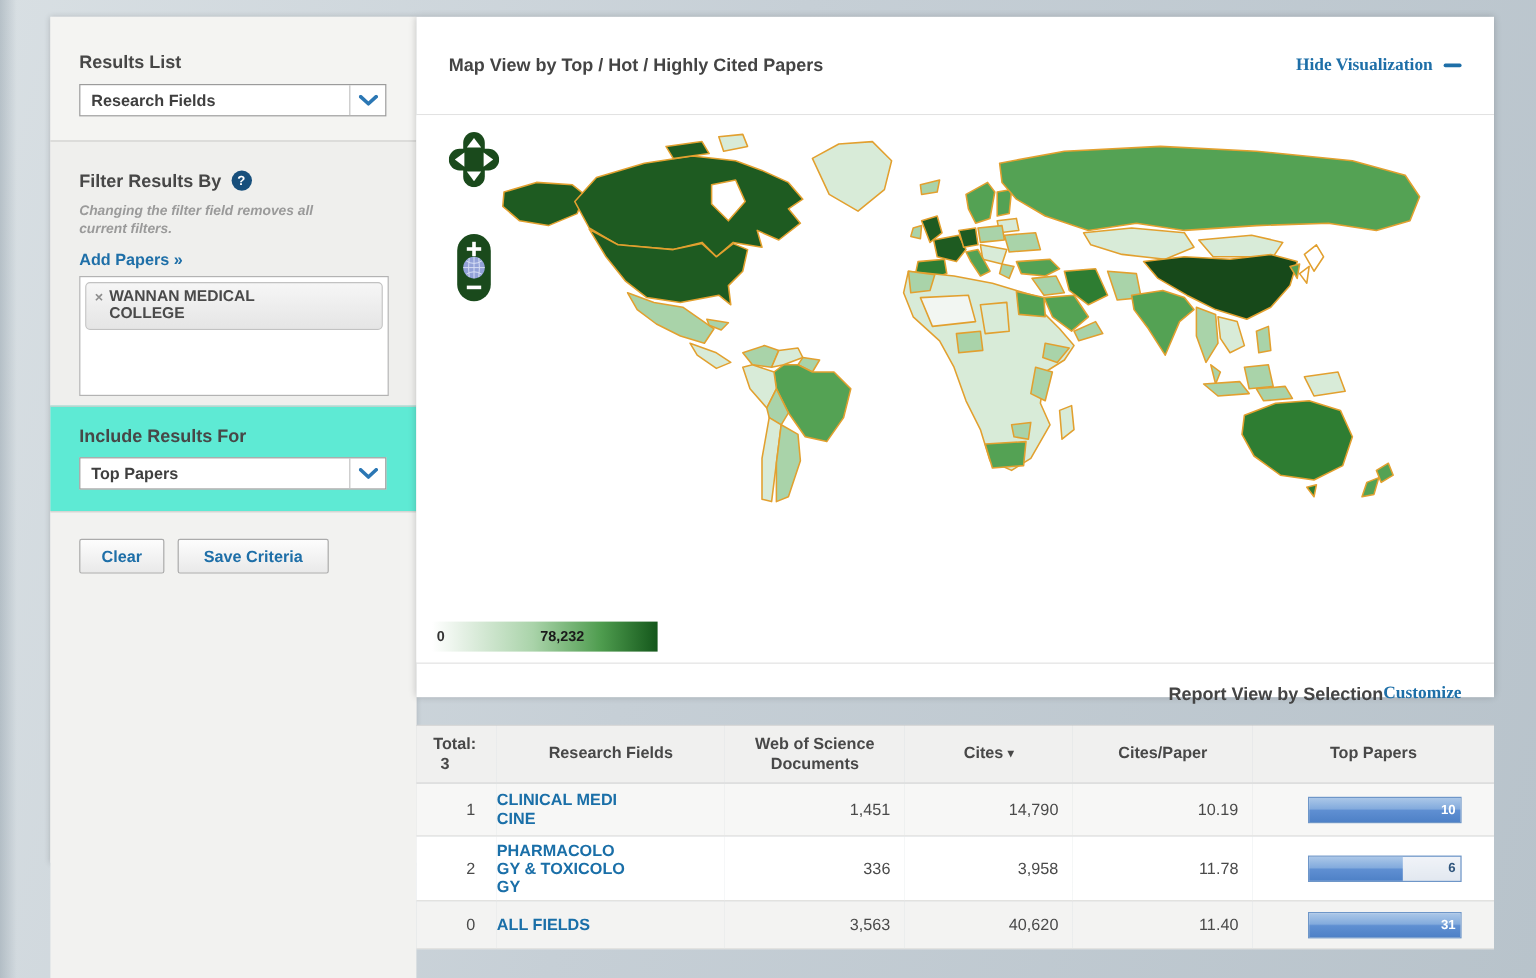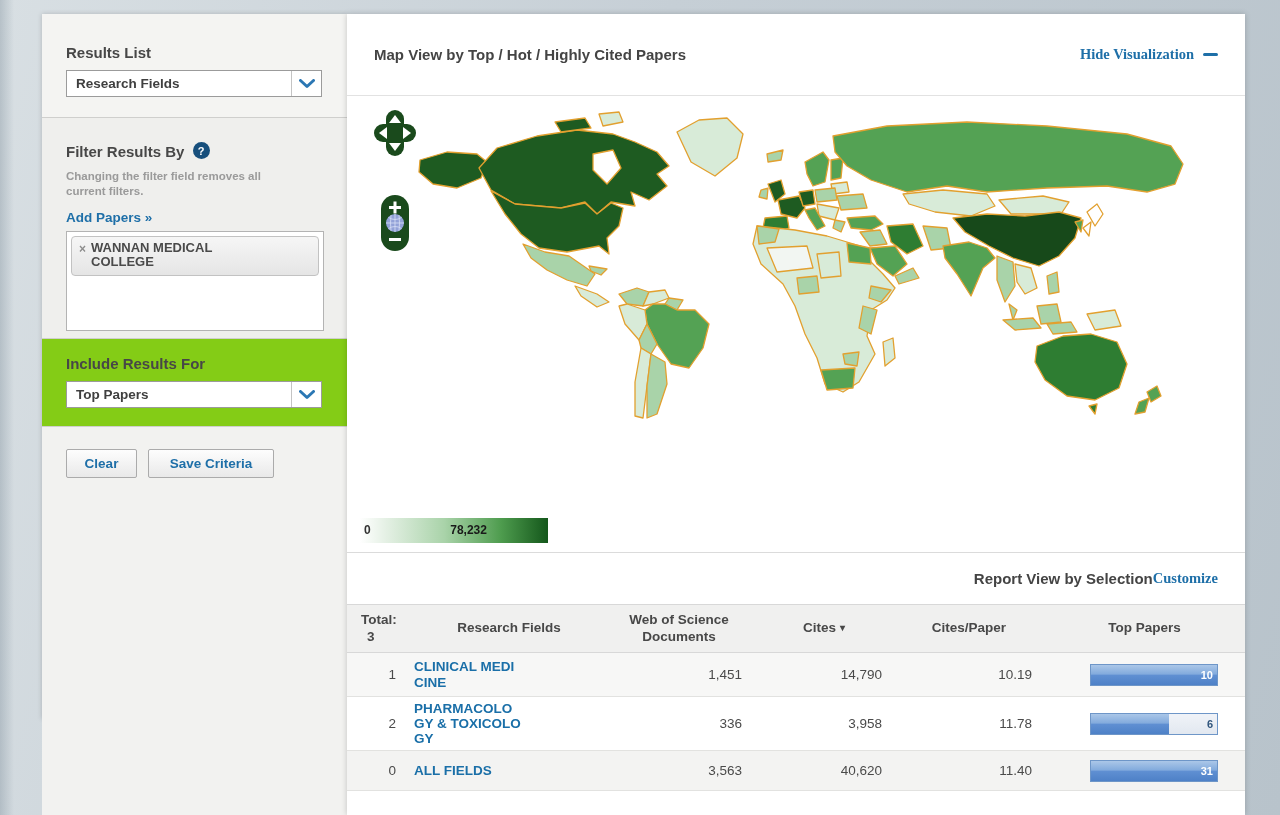--- a/index.html
+++ b/index.html
@@ -11,48 +11,48 @@
   }
   body::before{ content:""; position:absolute; left:0; top:0; width:14px; height:100%;
     background:linear-gradient(to right, rgba(96,115,130,.28), rgba(96,115,130,0)); }
 
   
   .sidebar { position:absolute; left:42px; top:14px; width:305px; height:705px;
     background:#F1F1EF; box-shadow:0 0 5px rgba(0,0,0,.18); }
   .sec { padding:0 24px; }
   .sec1 { background:#F4F4F2; padding-top:30px; height:103px; }
   .sec2 { background:#EFEFED; border-top:1px solid #CFCFCD; padding-top:24px; height:221px; }
-  .sec3 { background:#84cc16; border-top:1px solid #CFCFCD; padding-top:16px; height:88px; }
+  .sec3 { background:#5eead4; border-top:1px solid #CFCFCD; padding-top:16px; height:88px; }
   .sec4 { background:#F2F2F0; border-top:1px solid #CFCFCD; padding-top:22px; height:389px; }
   .side-h { font-size:15px; font-weight:bold; color:#474747; margin-bottom:9px; }
   .selectbox { width:256px; height:27px; background:#FFFFFF; border:1px solid #9B9B9B;
     display:flex; align-items:center; cursor:pointer; }
   .selectbox .lbl { flex:1; padding-left:9px; font-size:13.5px; font-weight:bold; color:#3F3F3F; }
   .selectbox .arrow { width:30px; height:100%; border-left:1px solid #C4C4C4;
     display:flex; align-items:center; justify-content:center; }
-  .note { font-size:11.5px; font-weight:bold; color:#9A9A9A;
+  .note { font-size:11.5px; font-style:italic; font-weight:bold; color:#9A9A9A;
     line-height:1.35; margin:6px 0 8px; width:230px; }
   .addfilter { font-size:13.5px; font-weight:bold; color:#1E6FA8; cursor:pointer; display:inline-block; margin-bottom:6px; }
   .filterbox { width:258px; height:100px; background:#FFFFFF; border:1px solid #B3B3B3; padding:4px; }
   .chip { background:linear-gradient(#F6F6F6,#E5E5E5); border:1px solid #C2C2C2; border-radius:4px;
     display:flex; align-items:flex-start; padding:4px 8px 5px 7px; width:100%; }
   .chip .x { color:#8D8D8D; font-size:12px; font-weight:bold; margin:1px 5px 0 0; cursor:pointer; }
   .chip .txt { font-size:13px; font-weight:bold; color:#4A4A4A; line-height:1.12; max-width:135px; }
   .hicon { display:inline-flex; width:17px; height:17px; border-radius:50%; background:#174F7C;
     color:#fff; font-size:11px; font-weight:bold; align-items:center; justify-content:center;
     vertical-align:2px; margin-left:4px; cursor:pointer; }
   .btnrow { display:flex; gap:11px; }
   .btn { height:29px; border:1px solid #ABABAB; border-radius:2px;
     background:linear-gradient(#FDFDFD,#E9E9E9); color:#1E6FA8; font-weight:bold;
     font-size:13.5px; font-family:"Liberation Sans",sans-serif; cursor:pointer; }
   .btn.clear { width:71px; }
   .btn.save { width:126px; }
 
   
-  .content { position:absolute; left:347px; top:14px; width:898px; height:801px;
+  .content { position:absolute; left:347px; top:14px; width:898px; height:567px;
     background:#FFFFFF; box-shadow:0 0 6px rgba(0,0,0,.2); }
   .viz-header { height:82px; display:flex; align-items:center; justify-content:space-between;
     padding:0 27px; border-bottom:1px solid #E2E2E2; }
   .sec-title { font-size:15px; font-weight:bold; color:#444444; }
   .bluelink { font-size:14.5px; font-weight:bold; color:#1E6FA8; cursor:pointer;
     display:flex; align-items:center; gap:9px;font-family:Liberation Serif, serif; }
   .dashicon { width:15px; height:3px; background:#1E6FA8; border-radius:2px; display:inline-block; }
 
   .map-area { position:relative; height:456px; background:#FFFFFF; }
   .map-svg { position:absolute; inset:0; }

